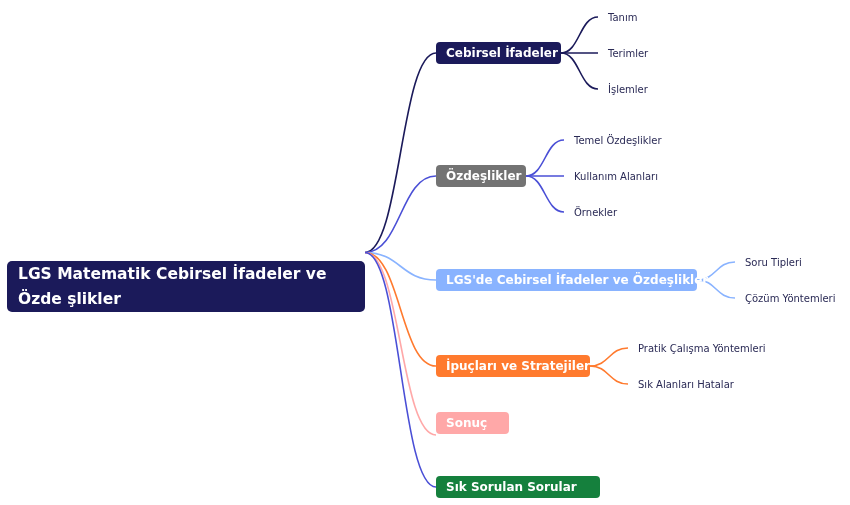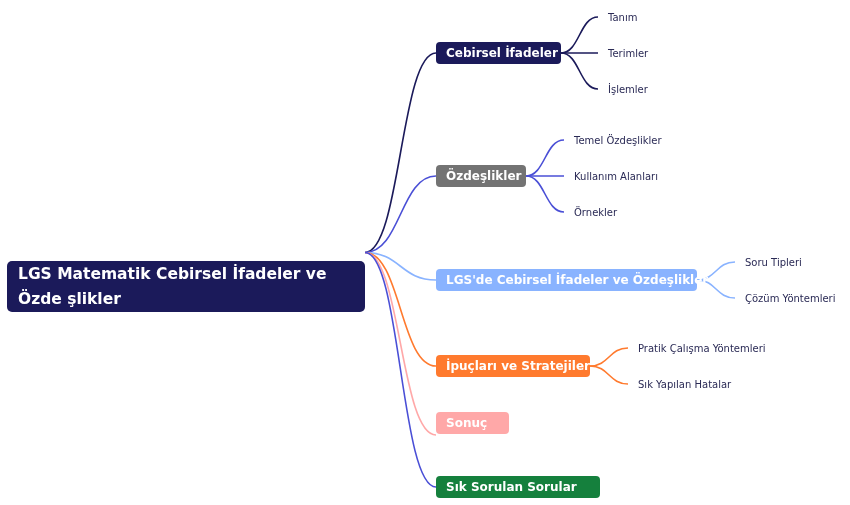--- a/index.html
+++ b/index.html
@@ -66,13 +66,13 @@
 <div class="leaf" style="left:608px;top:89px">İşlemler</div>
 
 <div class="leaf" style="left:574px;top:140px">Temel Özdeşlikler</div>
 <div class="leaf" style="left:574px;top:176px">Kullanım Alanları</div>
 <div class="leaf" style="left:574px;top:212px">Örnekler</div>
 
 <div class="leaf" style="left:745px;top:262px">Soru Tipleri</div>
 <div class="leaf" style="left:745px;top:298px">Çözüm Yöntemleri</div>
 
 <div class="leaf" style="left:638px;top:348px">Pratik Çalışma Yöntemleri</div>
-<div class="leaf" style="left:638px;top:384px">Sık Yapılan Hatalar</div>
+<div class="leaf" style="left:638px;top:384px">Sık Alanları Hatalar</div>
 
 </body></html>

